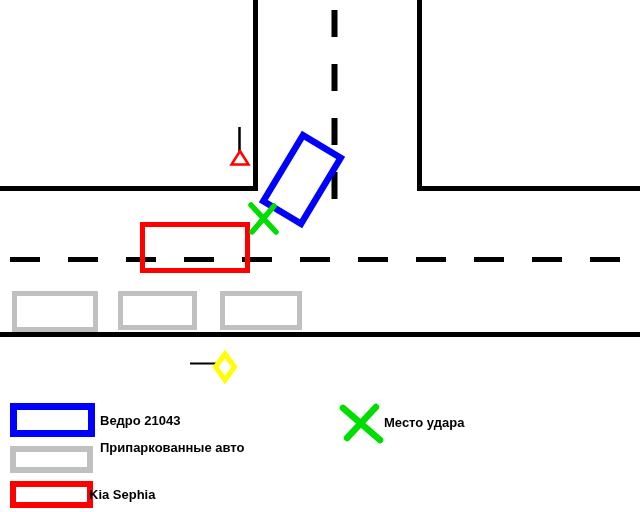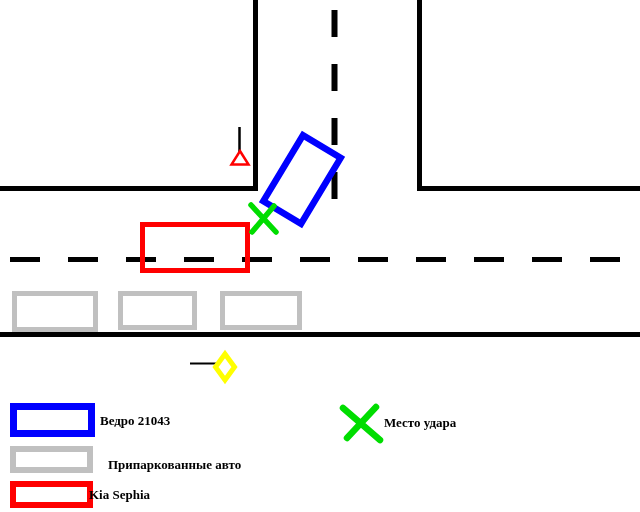--- a/index.html
+++ b/index.html
@@ -11,36 +11,36 @@
     --road-black:#000000;
     --background:#FFFFFF;
   }
   html,body{margin:0;padding:0;}
   body{
     width:640px;height:512px;
     background:var(--background);
     font-family:"Liberation Sans", sans-serif;
     overflow:hidden;
   }
-  .stage{position:relative;width:592px;height:512px;background:var(--background);font-family:Liberation Serif, serif;}
+  .stage{position:relative;width:592px;height:512px;background:var(--background);}
   .stage svg{position:absolute;left:0;top:0;}
   .legend-label{
     position:absolute;
     font-size:13px;
     font-weight:bold;
     color:#000;
     white-space:nowrap;
     line-height:15px;
   }
   .swatch{position:absolute;box-sizing:border-box;background:var(--background);}
   .swatch-vedro{left:10px;top:403px;width:85px;height:34px;border:7px solid var(--vedro-blue);}
   .swatch-parked{left:10px;top:446px;width:83px;height:27px;border:6px solid var(--parked-gray);}
   .swatch-kia{left:10px;top:481px;width:83px;height:27px;border:6px solid var(--kia-red);}
   .label-vedro{left:100px;top:413px;}
-  .label-parked{left:100px;top:457px;margin-left:8px;}
+  .label-parked{left:100px;top:440px;}
   .label-kia{left:89px;top:487px;}
   .label-impact{left:384px;top:415px;}
 </style>
 </head>
 <body>
 
 <div class="stage">
 
   <svg width="640" height="512" viewBox="0 0 640 512">
 

